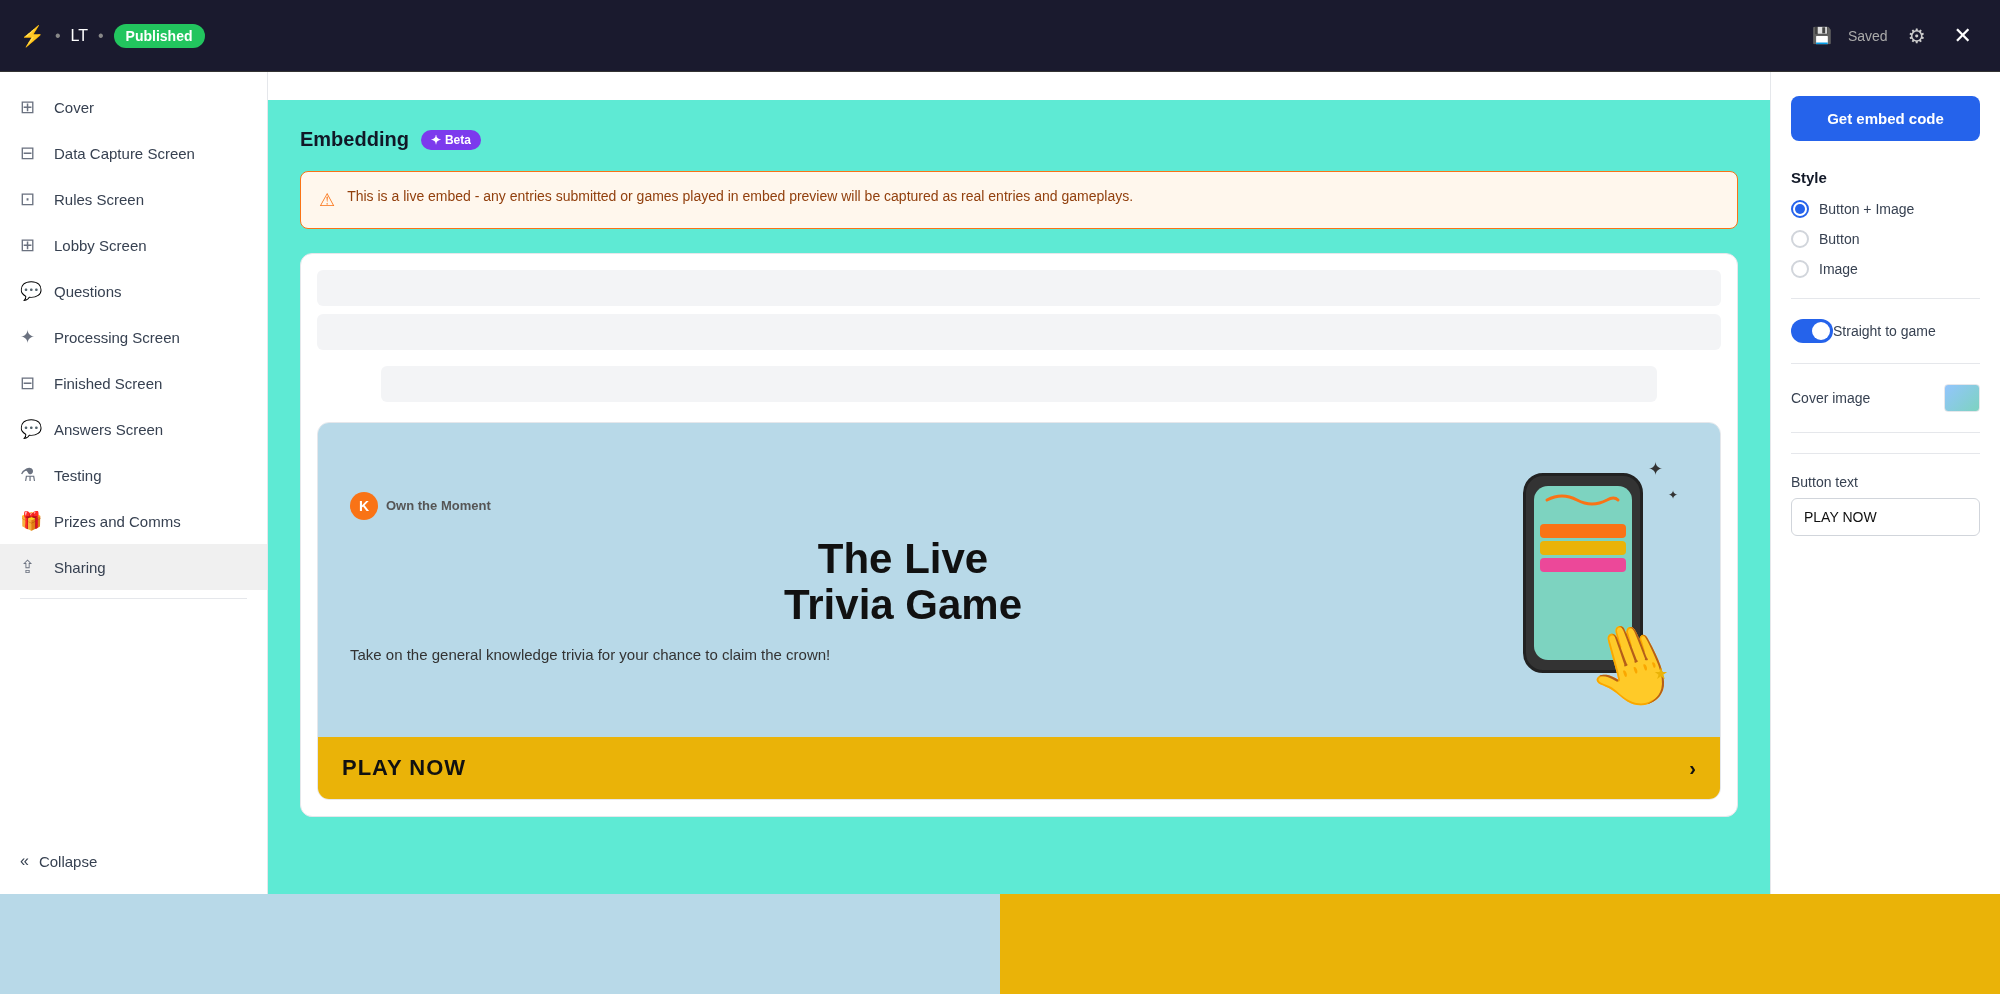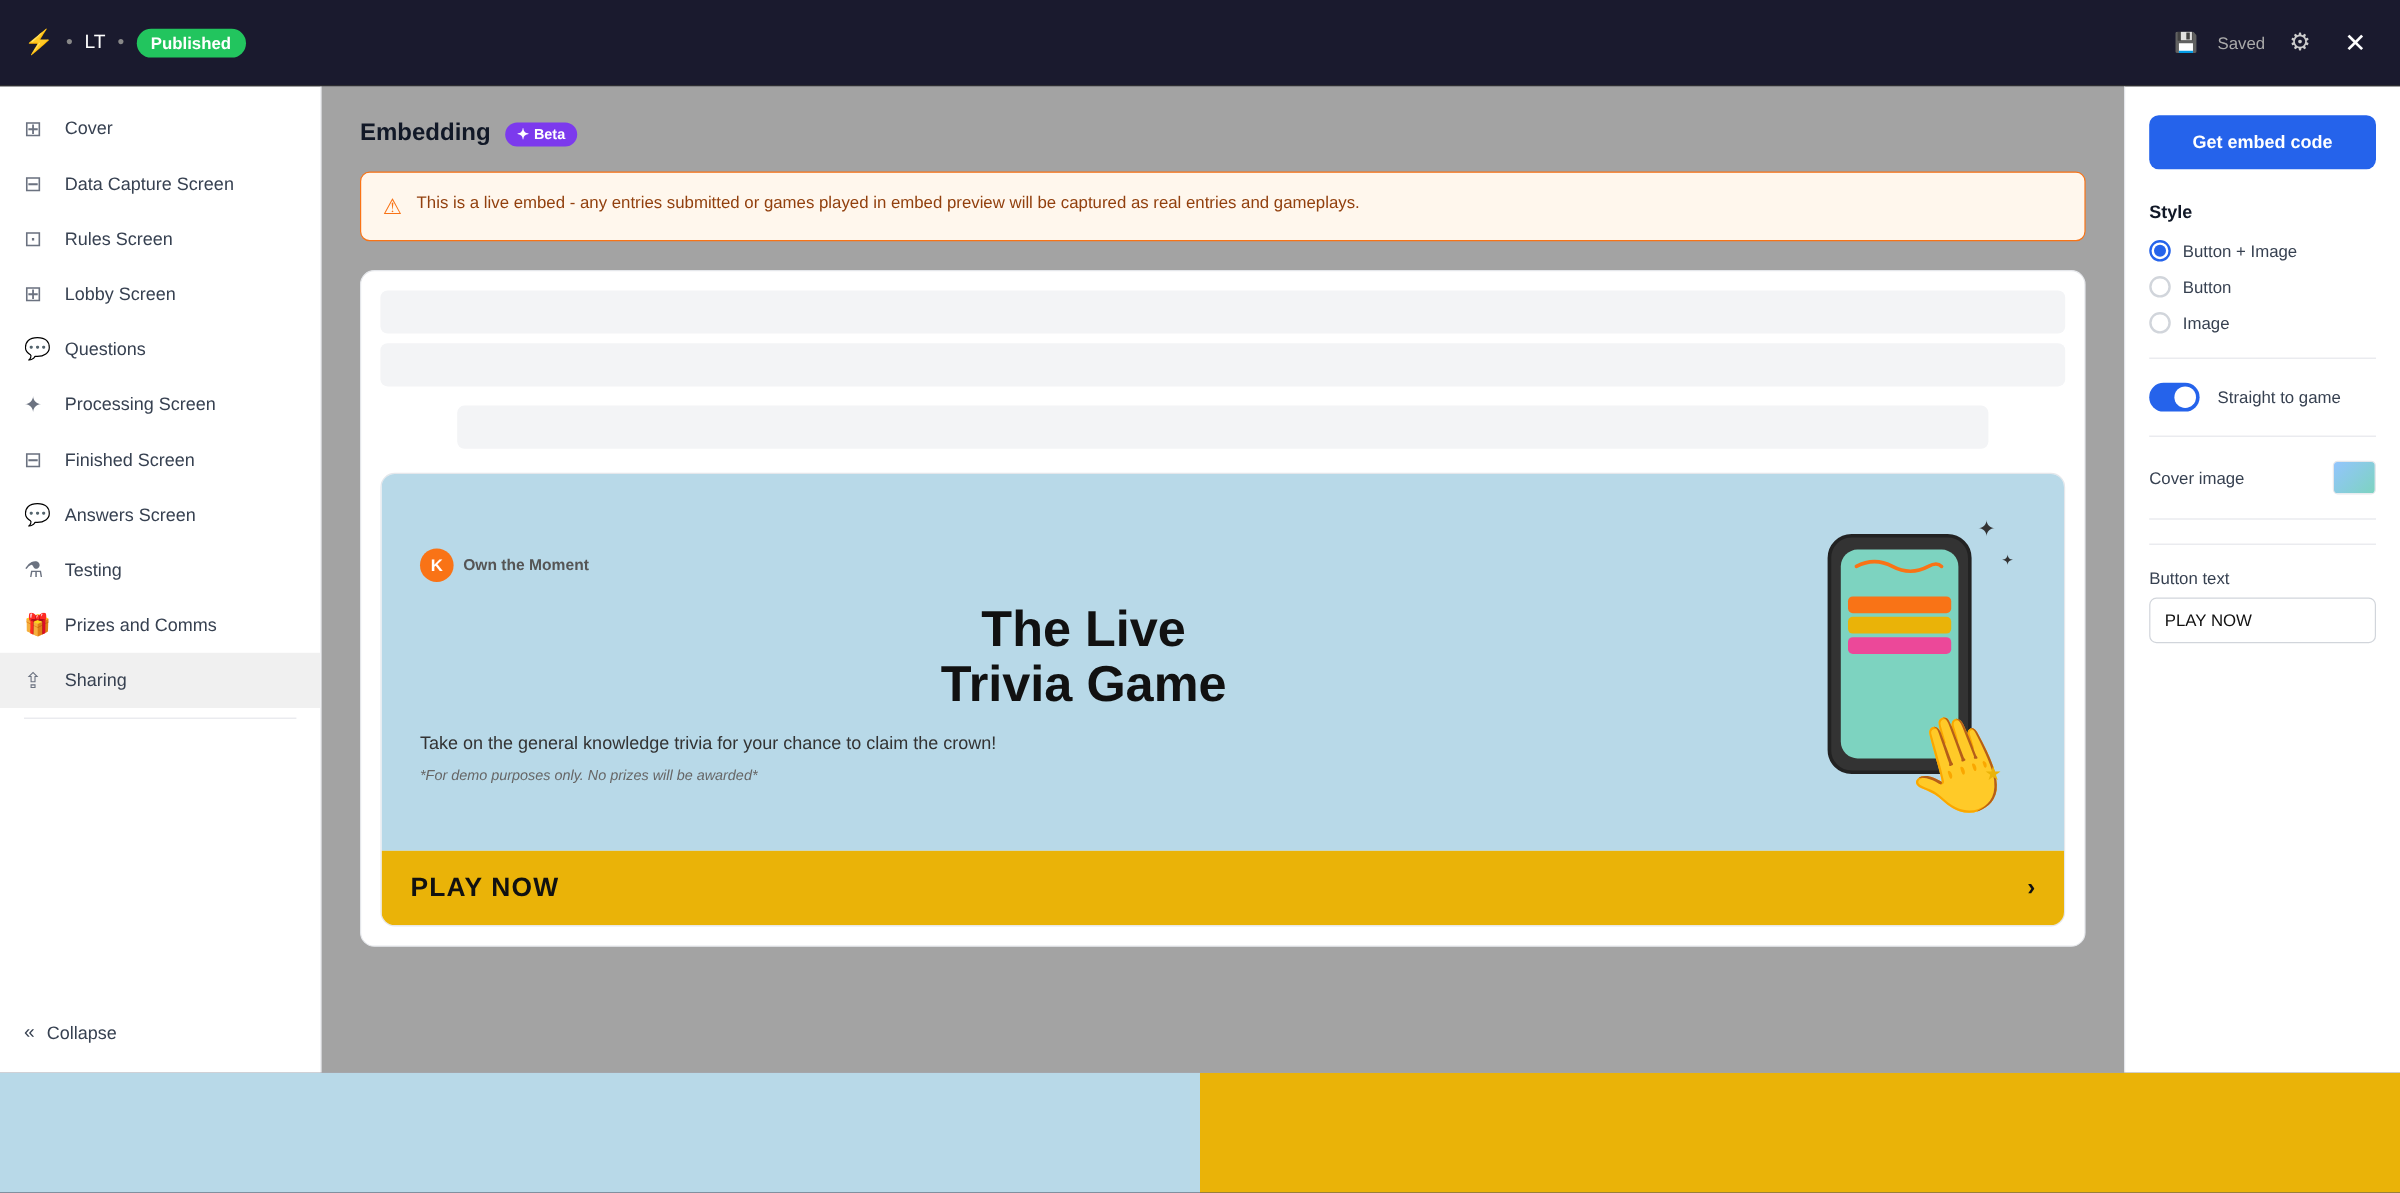--- a/index.html
+++ b/index.html
@@ -145,23 +145,24 @@
       padding: 12px 20px;
       cursor: pointer;
       font-size: 15px;
       color: #374151;
       margin-top: auto;
     }
 
     
     .main-content {
       flex: 1;
-      background: #a3a3a3;
+      background: #5eead4;
       overflow-y: auto;
       padding: 28px 32px;
+      margin-top: 28px;
     }
 
     .section-header {
       display: flex;
       align-items: center;
       gap: 12px;
       margin-bottom: 20px;
     }
 
     .section-title {
@@ -459,21 +460,21 @@
 
     .right-divider {
       border: none;
       border-top: 1px solid #e5e7eb;
       margin: 20px 0;
     }
 
     .toggle-row {
       display: flex;
       align-items: center;
-      gap: 15px;
+      gap: 0;
       margin-bottom: 20px;
     }
 
     .toggle-track {
       width: 42px;
       height: 24px;
       border-radius: 12px;
       background: #2563eb;
       position: relative;
       cursor: pointer;
@@ -687,21 +688,20 @@
             <div class="embed-card-text">
               <div class="embed-brand">
                 <div class="brand-logo">K</div>
                 <span class="brand-name">Own the Moment</span>
               </div>
               <div class="game-title">
                 <div>The Live</div>
                 <div>Trivia Game</div>
               </div>
               <p class="game-desc">Take on the general knowledge trivia for your chance to claim the crown!</p>
-              <p class="demo-note">*For demo purposes only. No prizes will be awarded*</p>
             </div>
             <div class="embed-card-image">
 
               <div class="phone-container">
                 <div class="phone-body">
                   <div class="phone-screen">
                     
                     <svg class="phone-squiggle" viewBox="0 0 80 20">
                       <path d="M5,10 Q20,2 35,10 Q50,18 65,10 Q72,6 76,10" stroke="#f97316" stroke-width="3" fill="none" stroke-linecap="round"></path>
                     </svg>

